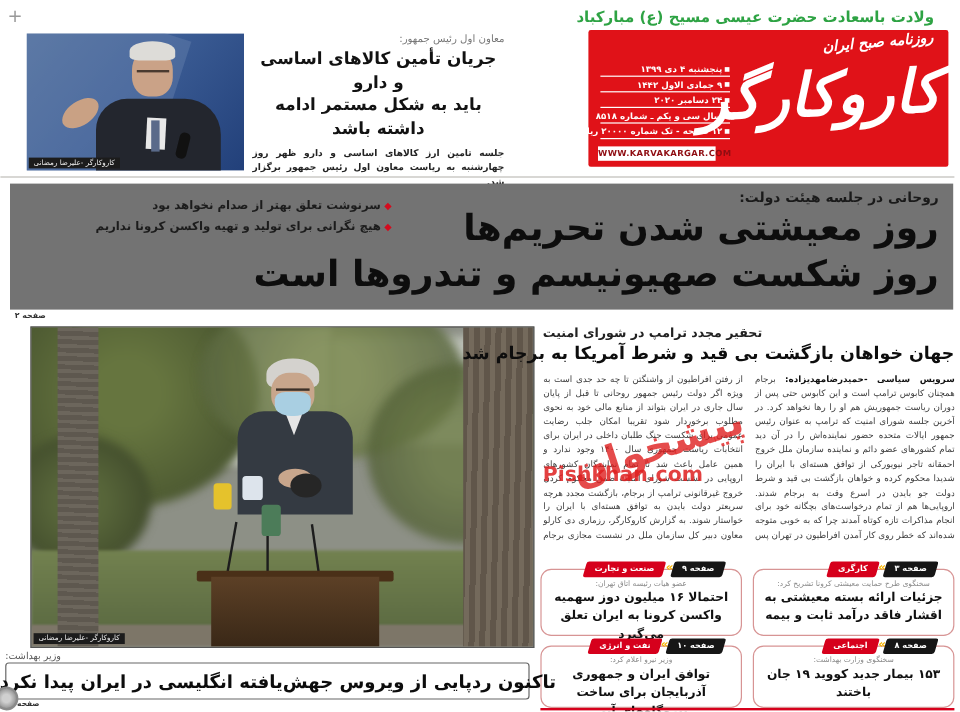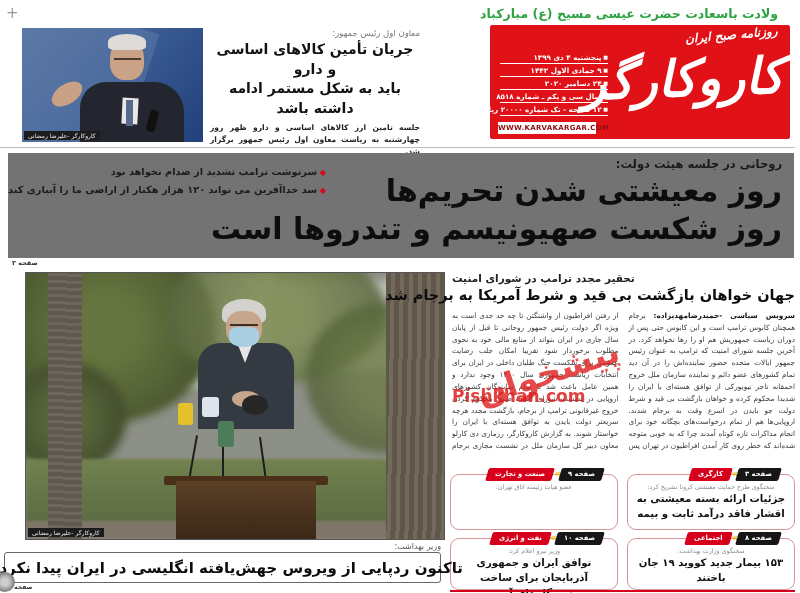--- a/index.html
+++ b/index.html
@@ -91,21 +91,21 @@
   .tab-cat { background:#d6001c; color:#fff; font-size:6.8px; font-weight:bold; padding:0 8px; line-height:13px; transform:skewX(-16deg); border-radius:2px; white-space:nowrap; }
   .tab-cat > span { display:inline-block; transform:skewX(16deg); }
   .tab-chev { color:#f7b500; font-size:10px; font-weight:bold; line-height:12px; margin:0 1px; letter-spacing:-2px; }
   .tab-page { background:#161616; color:#fff; font-size:6.8px; font-weight:bold; padding:0 8px; line-height:13px; transform:skewX(-16deg); border-radius:2px; white-space:nowrap; }
   .tab-page > span { display:inline-block; transform:skewX(16deg); }
   .nb-kicker { text-align:center; font-size:6.3px; color:#8a8a8a; }
   .nb-title { text-align:center; font-size:10.2px; font-weight:bold; color:#111; line-height:1.5; margin-top:1px; padding:0 8px; }
   .red-line { position:absolute; left:450px; top:590px; width:345px; height:2px; background:#d6001c; }
 
   
-  .ba-kicker { position:absolute; left:4px; top:542px; width:437px; text-align:right; font-size:8px; color:#555; }
+  .ba-kicker { position:absolute; left:4px; top:542px; width:437px; text-align:left; font-size:8px; color:#555; }
   .ba-box { position:absolute; left:4px; top:552px; width:437px; height:31px; border:1px solid #666; border-radius:3px; display:flex; align-items:center; justify-content:center; }
   .ba-headline { font-size:15px; font-weight:bold; color:#0c0c0c; white-space:nowrap; letter-spacing:-0.3px; }
   .ba-pageref { position:absolute; left:8px; top:583px; font-size:6.2px; font-weight:bold; color:#333; }
   .emblem { position:absolute; left:-5px; top:572px; width:20px; height:20px; border:2px solid #8a8a8a; border-radius:50%; background:radial-gradient(circle,#cfcfcf 30%,#9a9a9a 70%); }
 </style>
 </head>
 <body>
 
 <div class="page">
 
@@ -149,22 +149,22 @@
     <div class="ta-cont">ادامه در همین صفحه</div>
   </div>
 
   <div class="hr-sep"></div>
 
   <div class="cream">
     <div class="ls-kicker">روحانی در جلسه هیئت دولت:</div>
     <div class="ls-h1">روز معیشتی شدن تحریم‌ها</div>
     <div class="ls-h2">روز شکست صهیونیسم و تندروها است</div>
     <div class="ls-bullets">
-      <div class="ls-bullet">سرنوشت ترامپ تشدید از صدام نخواهد بود</div>
-      <div class="ls-bullet">سد خداآفرین می تواند ۱۲۰ هزار هکتار از اراضی ما را آبیاری کند</div>
+      <div class="ls-bullet">سرنوشت تعلق بهتر از صدام نخواهد بود</div>
+      <div class="ls-bullet">هیچ نگرانی برای تولید و تهیه واکسن کرونا نداریم</div>
     </div>
   </div>
   <div class="ls-pageref">صفحه ۲</div>
 
   <div class="photo2">
     <div class="p2-bldg"></div>
     <div class="p2-bldg2"></div>
     <div class="p2-fol" style="left:-30px;top:-40px;width:220px;height:190px;background:radial-gradient(circle,#66753f 20%,#46522e 80%);"></div>
     <div class="p2-fol" style="left:140px;top:-30px;width:220px;height:140px;background:radial-gradient(circle,#7c8a50 20%,#596640 85%);opacity:.85;"></div>
     <div class="p2-fol" style="left:280px;top:30px;width:160px;height:150px;background:radial-gradient(circle,#6d7c46 25%,#4d5a35 85%);opacity:.8;"></div>
@@ -217,20 +217,21 @@
       <div class="nb-kicker">سخنگوی طرح حمایت معیشتی کرونا تشریح کرد:</div>
       <div class="nb-title">جزئیات ارائه بسته معیشتی به اقشار فاقد درآمد ثابت و بیمه</div>
     </div>
     <div class="nbox">
       <div class="tab">
         <div class="tab-cat"><span>صنعت و تجارت</span></div>
         <div class="tab-chev">«</div>
         <div class="tab-page"><span>صفحه ۹</span></div>
       </div>
       <div class="nb-kicker">عضو هیات رئیسه اتاق تهران:</div>
+      <div class="nb-title">احتمالا ۱۶ میلیون دوز سهمیه واکسن کرونا به ایران تعلق می‌گیرد</div>
     </div>
     <div class="nbox">
       <div class="tab">
         <div class="tab-cat"><span>اجتماعی</span></div>
         <div class="tab-chev">«</div>
         <div class="tab-page"><span>صفحه ۸</span></div>
       </div>
       <div class="nb-kicker">سخنگوی وزارت بهداشت:</div>
       <div class="nb-title">۱۵۳ بیمار جدید کووید ۱۹ جان باختند</div>
     </div>

